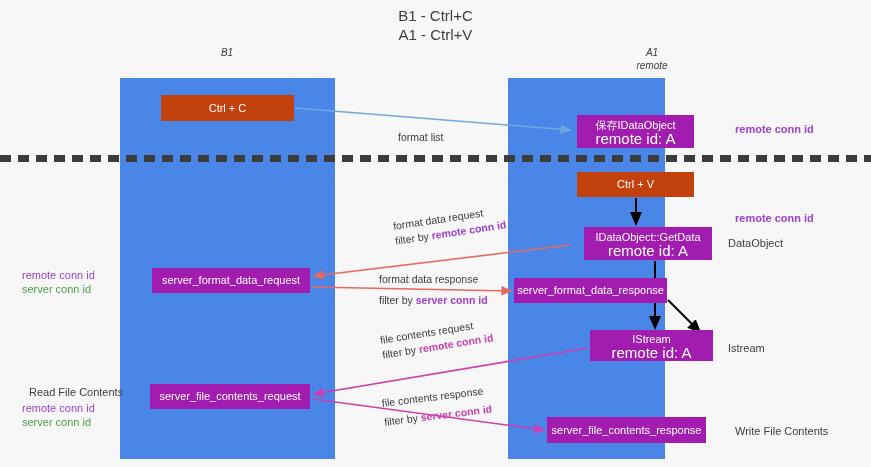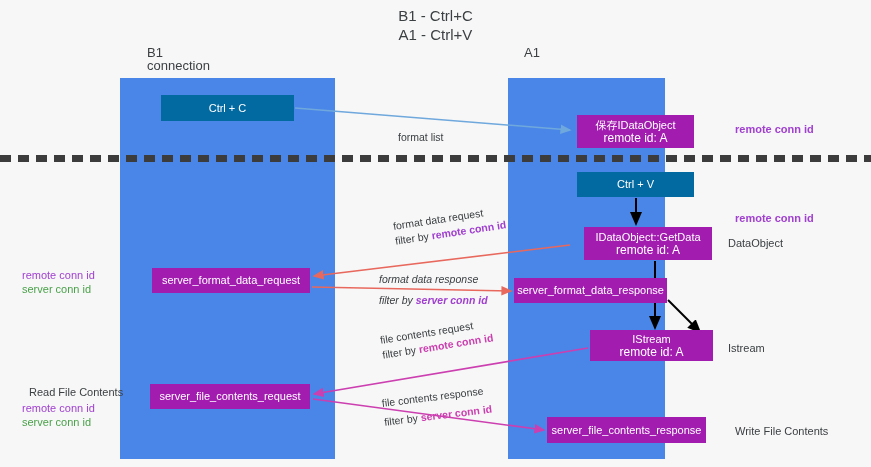--- a/index.html
+++ b/index.html
@@ -18,36 +18,36 @@
 
   
   #title{
     position:absolute;left:0;top:6px;width:871px;
     text-align:center;color:#3c4043;font-size:15px;line-height:19px;
   }
   #title div{white-space:pre;}
 
   
   .lane-head{
-    position:absolute;color:#3c4043;
-    font-size:13px;line-height:13px;width:160px;
+    position:absolute;text-align:center;color:#3c4043;
+    font-size:10px;line-height:13px;width:160px;font-style:italic;
   }
   #head-b1{left:147px;top:46px;}
-  #head-a1{left:524px;top:46px;}
+  #head-a1{left:572px;top:46px;}
 
   
   .node{
     position:absolute;box-sizing:border-box;
     display:flex;flex-direction:column;align-items:center;justify-content:center;
     color:#ffffff;font-size:11px;line-height:13px;text-align:center;
     padding:2px 4px;
   }
-  .node.green{background:#0369a1;}
+  .node.green{background:#c2410c;}
   .node.orange{background:#a21caf;}
-  .node .l2{font-size:12px;}
+  .node .l2{font-size:15px;}
 
   #n-ctrlc{left:161px;top:95px;width:133px;height:26px;}
   #n-save{left:577px;top:115px;width:117px;height:33px;}
   #n-ctrlv{left:577px;top:172px;width:117px;height:25px;}
   #n-getdata{left:584px;top:227px;width:128px;height:33px;}
   #n-req1{left:152px;top:268px;width:158px;height:25px;}
   #n-resp1{left:514px;top:278px;width:153px;height:25px;}
   #n-istream{left:590px;top:330px;width:123px;height:31px;}
   #n-req2{left:150px;top:384px;width:160px;height:25px;}
   #n-resp2{left:547px;top:417px;width:159px;height:26px;}
@@ -75,45 +75,45 @@
   #lbl-l1 .ln2{margin-top:0px;}
   #lbl-l2{left:29px;top:385px;}
   #lbl-l3{left:22px;top:401px;}
 
   
   .conn-lbl{position:absolute;font-size:10.5px;line-height:15px;color:#3c4043;white-space:nowrap;}
   .conn-lbl .hl{font-weight:bold;}
 
   #ct-formatlist{left:398px;top:100px;margin-top:30px;}
   #ct-fdreq{left:392px;top:219px;transform:rotate(-8.5deg);transform-origin:left top;}
-  #ct-fdresp{left:379px;top:272px;font-style:italic;}
+  #ct-fdresp{left:379px;top:272px;}
   #ct-fcreq{left:379px;top:333px;transform:rotate(-9deg);transform-origin:left top;}
   #ct-fcresp{left:381px;top:396px;transform:rotate(-7deg);transform-origin:left top;}
 
   svg#wires{position:absolute;left:0;top:0;width:871px;height:467px;pointer-events:none;}
 </style>
 </head>
 <body>
 
 <div id="stage">
 
   <div class="lane" id="lane-b1"></div>
   <div class="lane" id="lane-a1"></div>
 
   <div id="title">
     <div>B1 - Ctrl+C</div>
     <div>A1 - Ctrl+V</div>
   </div>
 
   <div class="lane-head" id="head-b1">
     <div>B1</div>
-    <div>connection</div>
   </div>
   <div class="lane-head" id="head-a1">
     <div>A1</div>
+    <div>remote</div>
   </div>
 
   <svg id="wires" viewBox="0 0 871 467">
     <defs>
       <marker id="ah-blue" markerWidth="7" markerHeight="7" refX="6" refY="3" orient="auto">
         <path d="M0,0 L7,3 L0,6 z" fill="#6fa8dc"></path>
       </marker>
       <marker id="ah-red" markerWidth="7" markerHeight="7" refX="6" refY="3" orient="auto">
         <path d="M0,0 L7,3 L0,6 z" fill="#e8685d"></path>
       </marker>

